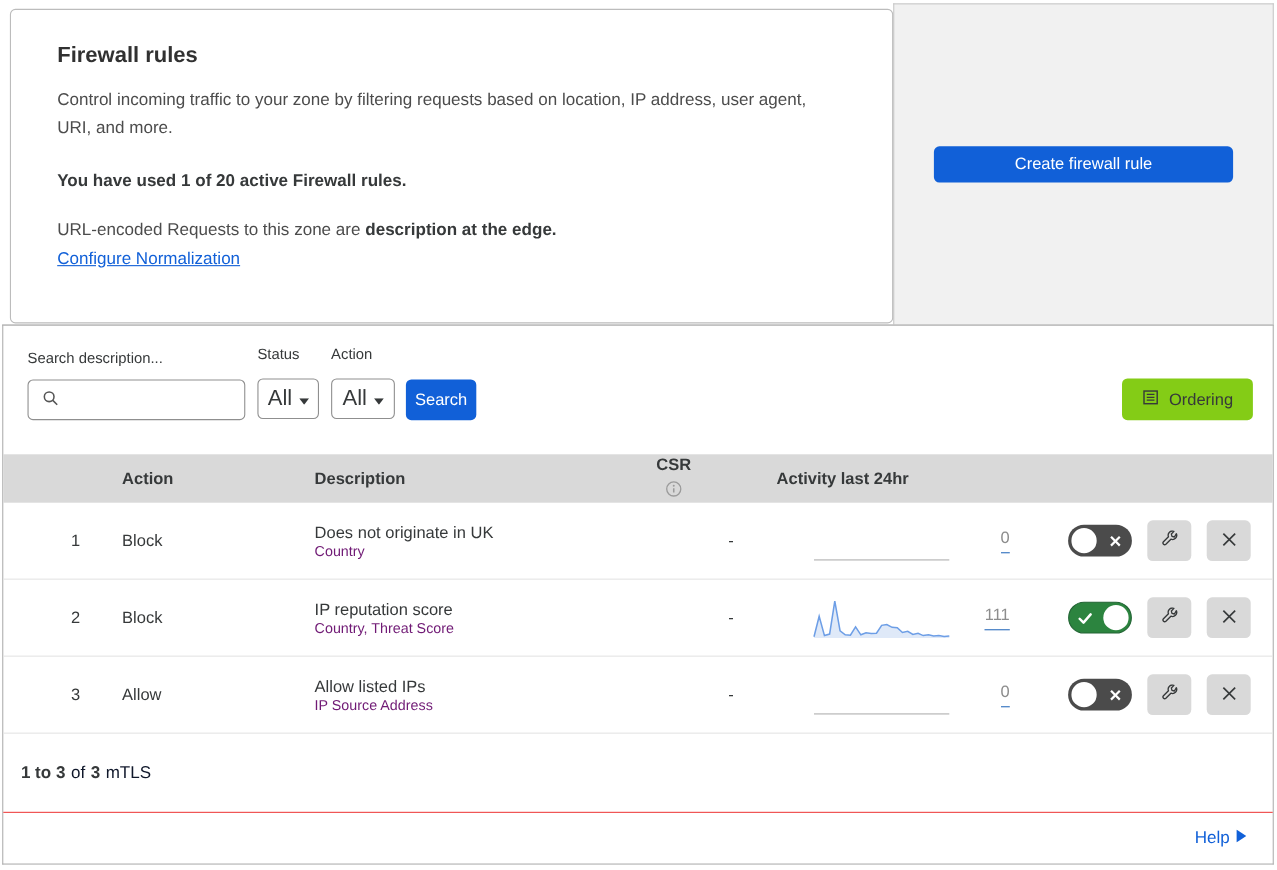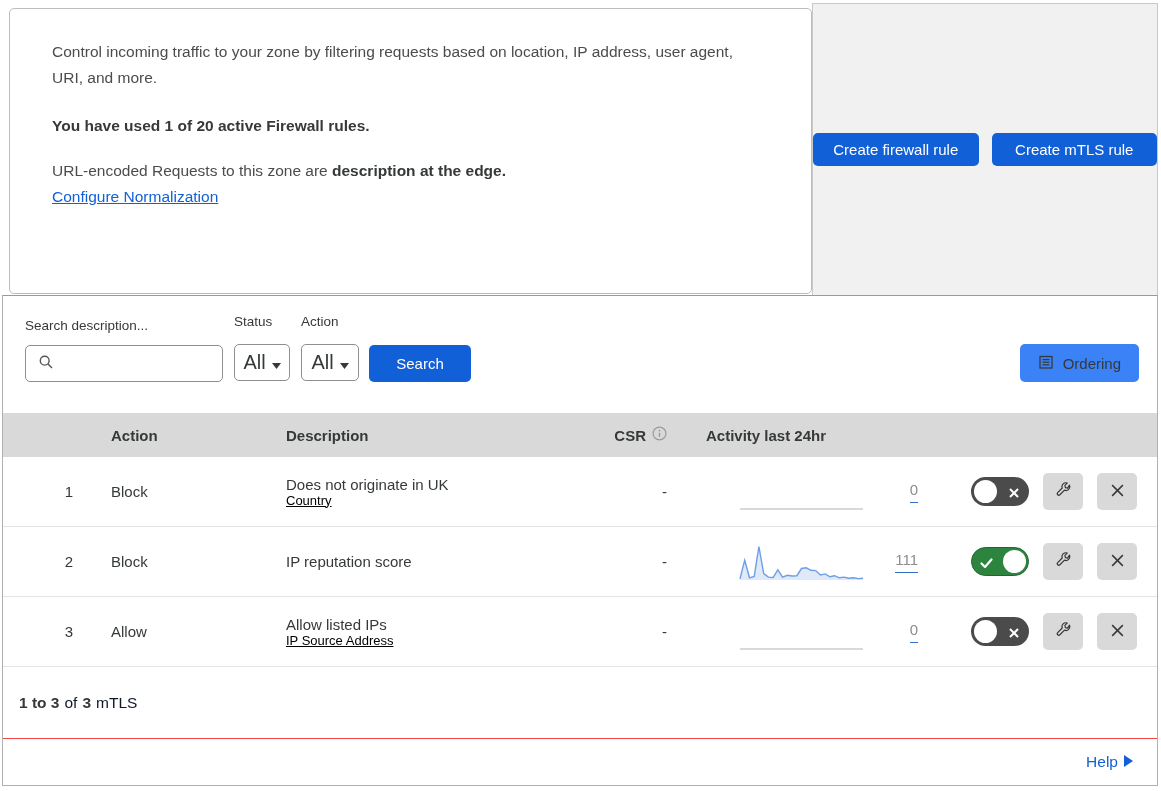--- a/index.html
+++ b/index.html
@@ -19,21 +19,21 @@
   .intro-title { font-size:20px; font-weight:700; color:#313131; margin:0 0 16px 0; }
   .intro-desc { font-size:15.5px; color:#4c4c4c; line-height:26px; margin:0 0 26px 0; max-width:710px; }
   .intro-usage { font-size:15.5px; font-weight:700; color:#36393a; margin:0 0 27px 0; }
   .intro-norm { font-size:15.5px; color:#4c4c4c; margin:0 0 8px 0; }
   .intro-norm .bold { font-weight:700; color:#36393a; }
   .intro-link { color:#1160d8; text-decoration:underline; font-size:15.5px; cursor:pointer; }
 
   .gray-panel {
     position:absolute; left:812px; top:3px; width:346px; height:292px;
     background:#f1f1f1; border:1px solid #c9c9c9; border-bottom:none;
-    display:flex; flex-direction:row; align-items:center; justify-content:center; gap:13px;
+    display:flex; flex-direction:column; align-items:center; justify-content:center; gap:13px;
   }
   .btn-primary {
     width:272px; height:33px; background:#1160d8; color:#fff; border:none;
     border-radius:5px; font-size:15px; font-family:inherit; cursor:pointer;
     display:flex; align-items:center; justify-content:center;
   }
 
   
   .main-section {
     position:absolute; left:2px; right:3px; top:295px; bottom:5px;
@@ -51,42 +51,42 @@
     border:1px solid #8f8f8f; border-radius:5px; background:#fff;
     display:flex; align-items:center; padding-left:12px; cursor:text;
   }
   .dropdown {
     position:absolute; top:48px; height:37px; border:1px solid #8f8f8f; border-radius:5px;
     background:#fff; display:flex; align-items:center; justify-content:center; gap:6px;
     font-size:20px; color:#36393a; cursor:pointer;
   }
   .dd-status { left:231px; width:56px; }
   .dd-action { left:298px; width:58px; }
-  .btn-search { position:absolute; left:366px; top:49px; width:102px; height:37px; }
+  .btn-search { position:absolute; left:366px; top:49px; width:64px; height:37px; }
   .btn-ordering {
     position:absolute; right:18px; top:48px; height:38px; padding:16px 18px;
-    background:#3b82f6; border:none; border-radius:5px; font-size:15px; color:#36393a;
+    background:#84cc16; border:none; border-radius:5px; font-size:15px; color:#36393a;
     font-family:inherit; display:flex; align-items:center; gap:9px; cursor:pointer;
   }
 
   
   .table-header {
     height:44px; background:#d9d9d9; display:flex; align-items:center;
     font-weight:700; font-size:15px; color:#36393a;
   }
   .rule-row { height:70px; display:flex; align-items:center; border-bottom:1px solid #e4e4e4; }
   .col-num { width:90px; text-align:right; padding-right:20px; color:#36393a; }
   .col-action { width:175px; padding-left:18px; }
   .col-desc { width:290px; padding-left:18px; }
   .col-csr { width:125px; text-align:right; padding-right:16px; }
-  .th-csr { display:flex; align-items:center; justify-content:flex-end; gap:6px; }
+  .th-csr { display:flex; align-items:center; justify-content:flex-end; gap:6px;flex-direction:column; }
   .col-activity { width:250px; padding-left:23px; display:flex; align-items:center; }
   .col-controls { flex:1; display:flex; align-items:center; padding-left:38px; gap:14px; }
   .desc-main { font-size:15px; color:#36393a; }
-  .desc-sub { font-size:13px; color:#000000; margin-top:0;text-decoration:underline; }
+  .desc-sub { font-size:13px; color:#701a75; margin-top:0; }
   .spark-wrap { width:125px; height:42px; margin-left:33px; }
   .activity-count {
     margin-left:14px; min-width:40px; text-align:right; font-size:15px; color:#8d8d8d;
     cursor:pointer;
   }
   .activity-count span { display:inline-block; border-bottom:1px solid #2f6fbd; padding-bottom:4px; }
 
   
   .toggle { width:58px; height:29px; border-radius:15px; position:relative; cursor:pointer; flex:0 0 auto; }
   .toggle .knob { width:23px; height:23px; border-radius:50%; background:#fff; position:absolute; top:3px; }
@@ -110,29 +110,29 @@
   }
   .pagination .strong { font-weight:700; color:#36393a; margin-right:5px; }
   .pagination .muted { color:#0f172a; margin-right:5px; }
   .help-row { height:46px; display:flex; align-items:center; justify-content:flex-end; padding-right:24px; }
   .help-link { color:#1160d8; font-size:15.5px; display:flex; align-items:flex-start; gap:6px; cursor:pointer; }
 </style>
 </head>
 <body>
 
 <div class="intro-card">
+  <h1 class="intro-title">Firewall rules</h1>
   <p class="intro-desc">Control incoming traffic to your zone by filtering requests based on location, IP address, user agent, URI, and more.</p>
   <p class="intro-usage">You have used 1 of 20 active Firewall rules.</p>
   <p class="intro-norm"><span>URL-encoded Requests to this zone are </span><span class="bold">description at the edge.</span></p>
   <a class="intro-link">Configure Normalization</a>
 </div>
 
 <div class="gray-panel">
   <button class="btn-primary">Create firewall rule</button>
-  <button class="btn-primary">Create mTLS rule</button>
 </div>
 
 <div class="main-section">
 
   <div class="filter-bar">
     <div class="f-label lbl-search">Search description...</div>
     <div class="f-label lbl-status">Status</div>
     <div class="f-label lbl-action">Action</div>
 
     <div class="search-box">
@@ -230,20 +230,21 @@
             </svg></span>
       </button>
     </div>
   </div>
 
   <div class="rule-row">
     <div class="col-num">2</div>
     <div class="col-action">Block</div>
     <div class="col-desc">
       <div class="desc-main">IP reputation score</div>
+      <div class="desc-sub">Country, Threat Score</div>
     </div>
     <div class="col-csr">-</div>
     <div class="col-activity">
       <div class="spark-wrap"><svg viewBox="0 0 125 42" width="125" height="42">
             <polygon points="1.0,37.9 5.7,19.2 10.5,36.8 15.2,35.4 19.9,5.5 24.7,32.5 29.4,36.1 34.1,36.5 38.8,28.9 43.6,36.1 48.3,34.3 53.0,35.0 57.8,34.7 62.5,27.5 67.2,26.8 72.0,29.3 76.7,29.6 81.4,34.0 86.2,32.9 90.9,35.8 95.6,34.7 100.3,36.8 105.1,36.1 109.8,37.2 114.5,36.8 119.3,37.6 124.0,37.2 124,39 1,39" fill="#dfe9f8"></polygon>
             <polyline points="1.0,37.9 5.7,19.2 10.5,36.8 15.2,35.4 19.9,5.5 24.7,32.5 29.4,36.1 34.1,36.5 38.8,28.9 43.6,36.1 48.3,34.3 53.0,35.0 57.8,34.7 62.5,27.5 67.2,26.8 72.0,29.3 76.7,29.6 81.4,34.0 86.2,32.9 90.9,35.8 95.6,34.7 100.3,36.8 105.1,36.1 109.8,37.2 114.5,36.8 119.3,37.6 124.0,37.2" fill="none" stroke="#6d9ee6" stroke-width="1.4"></polyline>
           </svg></div>
       <div class="activity-count"><span>111</span></div>
     </div>
     <div class="col-controls">

